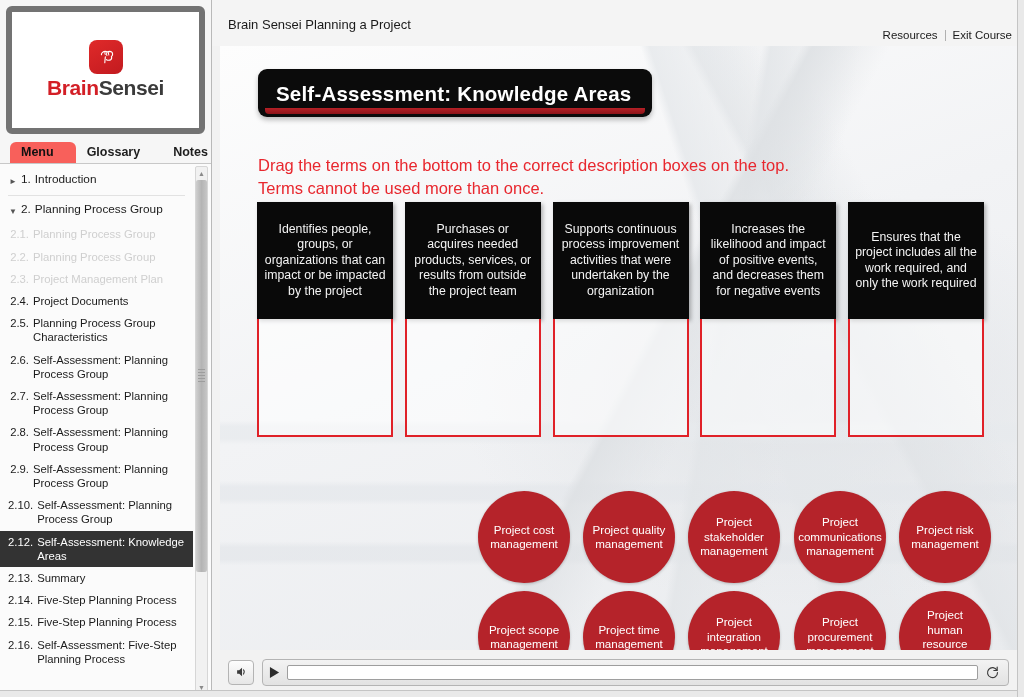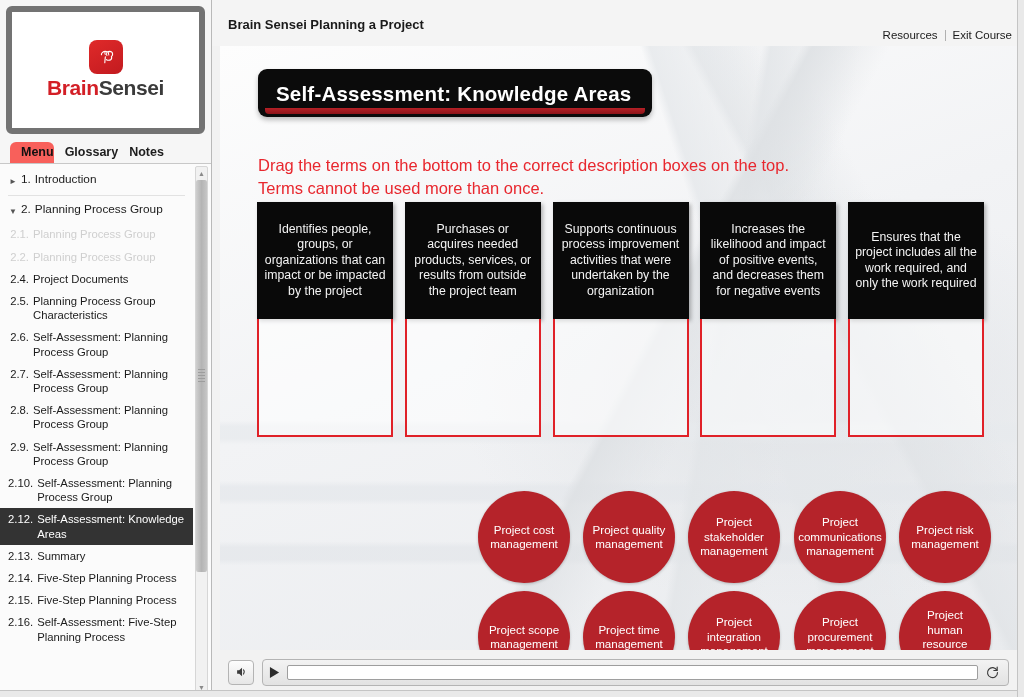--- a/index.html
+++ b/index.html
@@ -53,21 +53,21 @@
     display: flex; align-items: flex-end;
     height: 26px;
     margin-top: 4px;
     padding-left: 10px;
     border-bottom: 1px solid #c8c8c8;
     background: #f6f6f6;
   }
   .tab {
     font-size: 12.5px; font-weight: bold;
     color: #1d1d1d;
-    padding: 4px 0 5px 11px;
+    padding: 4px 22px 5px 11px;
     border-radius: 6px 6px 0 0;
     cursor: pointer;
     line-height: 1;
   }
   .tab.active { background: #f8605b; color: #111; }
 
   
   #menu-scroll {
     position: relative;
     flex: 1;
@@ -151,21 +151,21 @@
   }
 
   
   #header {
     position: absolute; left: 212px; top: 0;
     width: 812px; height: 46px;
     background: #f4f4f4;
   }
   #course-title {
     position: absolute; left: 16px; top: 17px;
-    font-size: 13px; font-weight: bold; color: #1a1a1a;
+    font-size: 13px; font-weight: normal; color: #1a1a1a;
   }
   #header-links {
     position: absolute; right: 12px; top: 29px;
     display: flex; align-items: center;
     font-size: 11.5px; color: #1a1a1a;
   }
   #header-links a { color: #1a1a1a; text-decoration: none; cursor: pointer; }
   .hdr-div {
     width: 1px; height: 11px; background: #b0b0b0;
     margin: 0 7px;
@@ -365,20 +365,24 @@
             <span class="node-num">2.</span>
             <span class="node-label">Planning Process Group</span>
           </div>
           <div class="node sub dim">
             <span class="node-num">2.1.</span>
             <span class="node-label">Planning Process Group</span>
           </div>
           <div class="node sub dim">
             <span class="node-num">2.2.</span>
             <span class="node-label">Planning Process Group</span>
+          </div>
+          <div class="node sub dim">
+            <span class="node-num">2.3.</span>
+            <span class="node-label">Project Management Plan</span>
           </div>
           <div class="node sub">
             <span class="node-num">2.4.</span>
             <span class="node-label">Project Documents</span>
           </div>
           <div class="node sub">
             <span class="node-num">2.5.</span>
             <span class="node-label">Planning Process Group Characteristics</span>
           </div>
           <div class="node sub">

